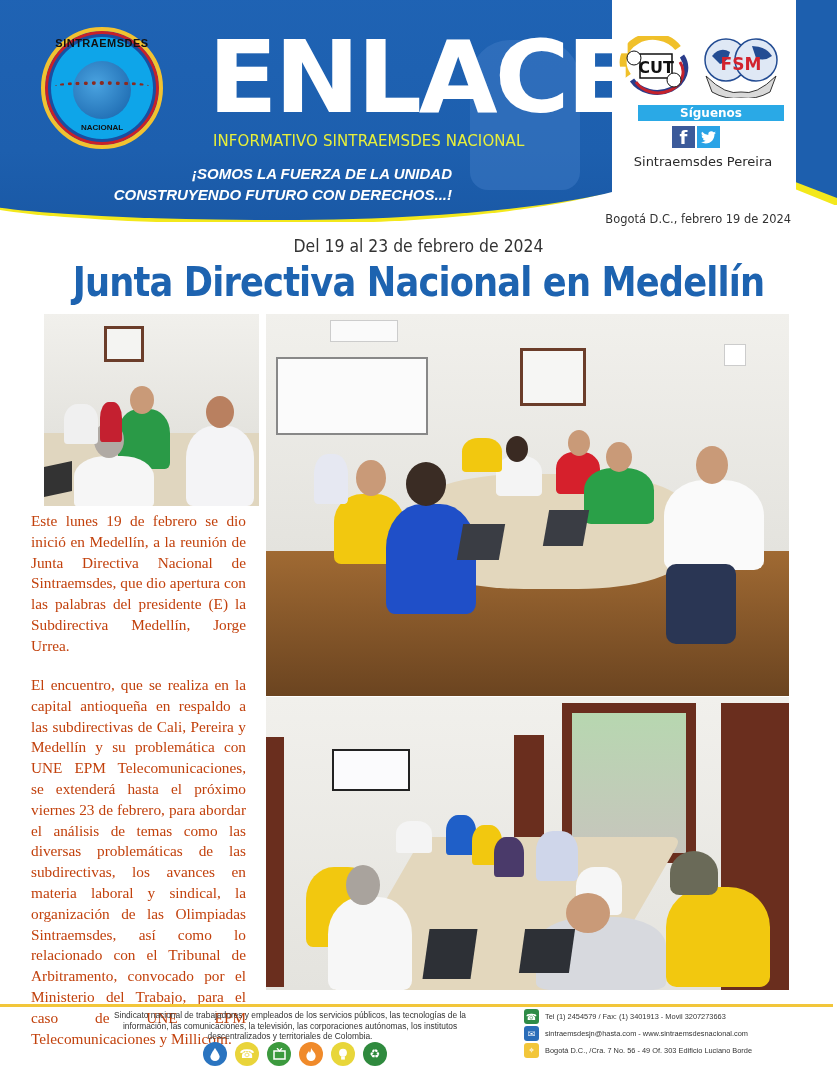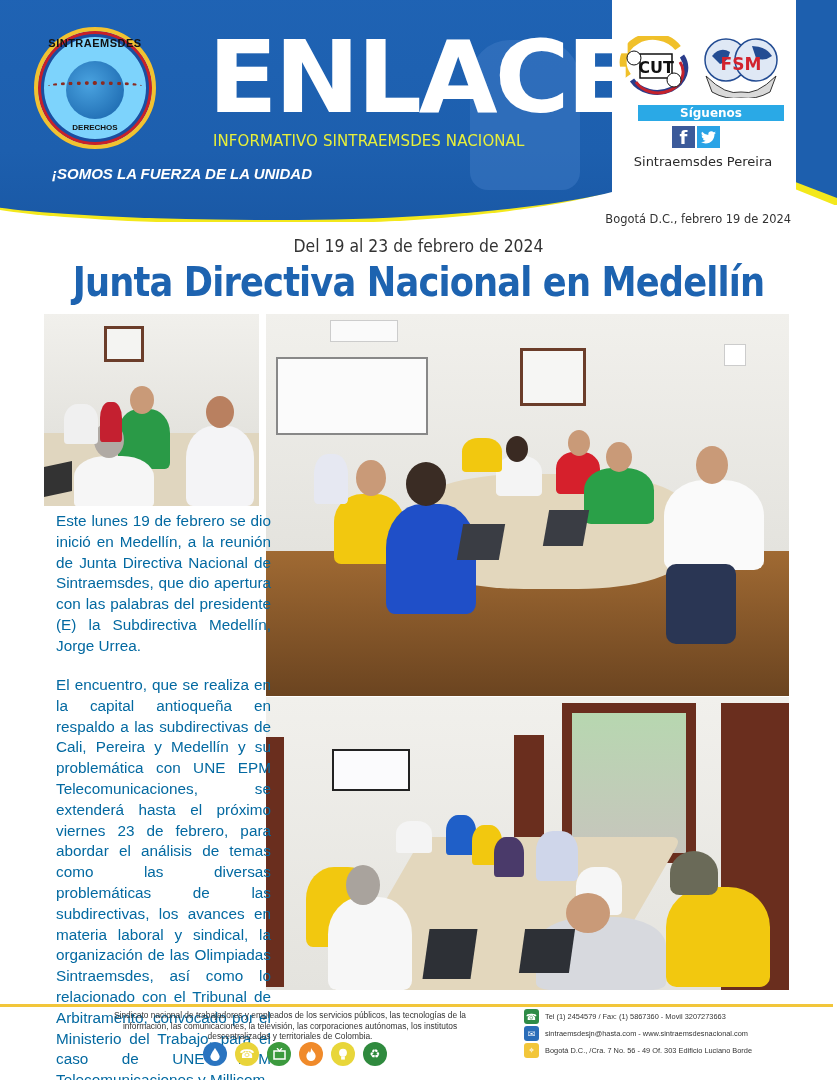--- a/index.html
+++ b/index.html
@@ -23,22 +23,22 @@
     border-bottom-left-radius: 50% 30px;
     border-bottom-right-radius: 60% 70px;
     z-index: 0;
   }
   .hdr-left .band { z-index: 1; }
   .fist {
     position: absolute; left: 470px; top: 40px; width: 110px; height: 150px;
     background: #3d78c2; border-radius: 40px 40px 18px 18px; opacity: .55; z-index: 2;
   }
   .logo-circle {
-    position: absolute; left: 34px; top: 27px; width: 122px; height: 122px;
-    border-radius: 50%; background: #7dd3fc; z-index: 3;
+    position: absolute; left: 41px; top: 27px; width: 122px; height: 122px;
+    border-radius: 50%; background: #0ea5e9; z-index: 3;
     border: 4px solid #f2c230;
     box-shadow: inset 0 0 0 3px #c8202a, inset 0 0 0 6px #1a4ea0;
   }
   .logo-circle .globe {
     position: absolute; left: 28px; top: 30px; width: 58px; height: 58px; border-radius: 50%;
     background: radial-gradient(circle at 40% 40%, #4aa3e0, #1560a8);
   }
   .logo-circle .chain {
     position: absolute; left: 10px; top: 50px; width: 94px; height: 10px;
     border-top: 4px dotted #8b2a20; border-radius: 50%;
@@ -55,21 +55,21 @@
     position: absolute; left: 208px; top: 28px; z-index: 4;
     font-family: "DejaVu Sans", sans-serif; font-weight: bold;
     font-size: 100px; line-height: 100px; color: #ffffff; letter-spacing: -3px;
     transform: scaleX(1.02) scaleY(1.0); transform-origin: left top;
   }
   .subtitle-inf {
     position: absolute; left: 213px; top: 132px; z-index: 4;
     font-family: "DejaVu Sans", sans-serif; font-size: 15px; color: #e8ef3a; letter-spacing: .1px;
   }
   .slogan {
-    position: absolute; left: 52px; top: 163px; z-index: 4; width: 400px; text-align: left;
+    position: absolute; left: 52px; top: 163px; z-index: 4; width: 400px; text-align: right;
     font-weight: bold; font-style: italic; font-size: 15px; line-height: 21px; color: #ffffff;
   }
 
   .hdr-mid {
     position: absolute; left: 612px; top: 0; width: 182px; height: 185px; background: #fff;
   }
   .cut-logo {
     position: absolute; left: 618px; top: 36px; width: 74px; height: 60px; z-index: 2;
   }
   .fsm-logo {
@@ -127,22 +127,22 @@
   .photo .table { position: absolute; background: #e3d7bd; border-radius: 40% / 30%; }
   .photo .person { position: absolute; border-radius: 40% 40% 10% 10%; }
   .photo .head { position: absolute; border-radius: 50%; background: #c99a78; }
 
   .p1 { left: 44px; top: 314px; width: 215px; height: 192px; }
   .p2 { left: 266px; top: 314px; width: 523px; height: 382px; }
   .p3 { left: 266px; top: 697px; width: 523px; height: 293px; }
 
   
   .article {
-    position: absolute; left: 56px; width: 215px;
-    font-family: Liberation Sans, sans-serif; font-size: 15.3px; line-height: 20.8px; color: #0369a1;
+    position: absolute; left: 31px; width: 215px;
+    font-family: Liberation Serif, serif; font-size: 15.3px; line-height: 20.8px; color: #c2410c;
     text-align: justify;
   }
   .para1 { top: 511px; }
   .para2 { top: 675px; }
 
   
   .footer-rule { position: absolute; left: 0; top: 1004px; width: 833px; height: 3px; background: #f2c63a; }
   .footer-desc {
     position: absolute; left: 110px; top: 1010px; width: 360px; text-align: center;
     font-size: 8.4px; line-height: 10.6px; color: #333;
@@ -166,27 +166,28 @@
 <div class="hdr-left">
   <div class="yellow"></div>
   <div class="band"></div>
   <div class="fist"></div>
 </div>
 
 <div class="logo-circle">
   <div class="arc-top">SINTRAEMSDES</div>
   <div class="globe"></div>
   <div class="chain"></div>
-  <div class="arc-bot">DERECHOS</div>
+  <div class="arc-bot">NACIONAL</div>
 </div>
 
 <div class="title-enlace">ENLACE</div>
 <div class="subtitle-inf">INFORMATIVO SINTRAEMSDES NACIONAL</div>
 <div class="slogan">
   <div>¡SOMOS LA FUERZA DE LA UNIDAD</div>
+  <div>CONSTRUYENDO FUTURO CON DERECHOS...!</div>
 </div>
 
 <div class="hdr-mid"></div>
 
 <svg class="cut-logo" viewBox="0 0 74 60">
   <path d="M10 40 A28 24 0 0 1 60 12" fill="none" stroke="#f0c02a" stroke-width="7"></path>
   <path d="M14 44 A26 22 0 0 0 64 20" fill="none" stroke="#2a3c8a" stroke-width="5"></path>
   <path d="M18 46 A24 20 0 0 0 62 26" fill="none" stroke="#c4222c" stroke-width="3"></path>
   <rect x="22" y="18" width="32" height="24" fill="#fff" stroke="#111" stroke-width="1.5"></rect>
   <text x="38" y="37" text-anchor="middle" font-family="DejaVu Sans, sans-serif" font-weight="bold" font-size="16" fill="#111">CUT</text>
@@ -325,21 +326,21 @@
         <circle cx="5" cy="5" r="4.2" fill="#fff"></circle>
         <rect x="3" y="9" width="4" height="3.5" fill="#fff"></rect>
       </svg>
   </div>
   <div class="svc" style="background:#2f8a3e;">♻</div>
 </div>
 
 <div class="contacts">
   <div class="contact-row">
     <div class="c-ico" style="background:#2e8b47;">☎</div>
-    <span class="c-txt">Tel (1) 2454579 / Fax: (1) 5867360 - Movil 3207273663</span>
+    <span class="c-txt">Tel (1) 2454579 / Fax: (1) 3401913 - Movil 3207273663</span>
   </div>
   <div class="contact-row">
     <div class="c-ico" style="background:#2a6db8;">✉</div>
     <span class="c-txt">sintraemsdesjn@hasta.com - www.sintraemsdesnacional.com</span>
   </div>
   <div class="contact-row">
     <div class="c-ico" style="background:#f2c63a;">⌖</div>
     <span class="c-txt">Bogotá D.C., /Cra. 7 No. 56 - 49 Of. 303  Edificio Luciano Borde</span>
   </div>
 </div>

